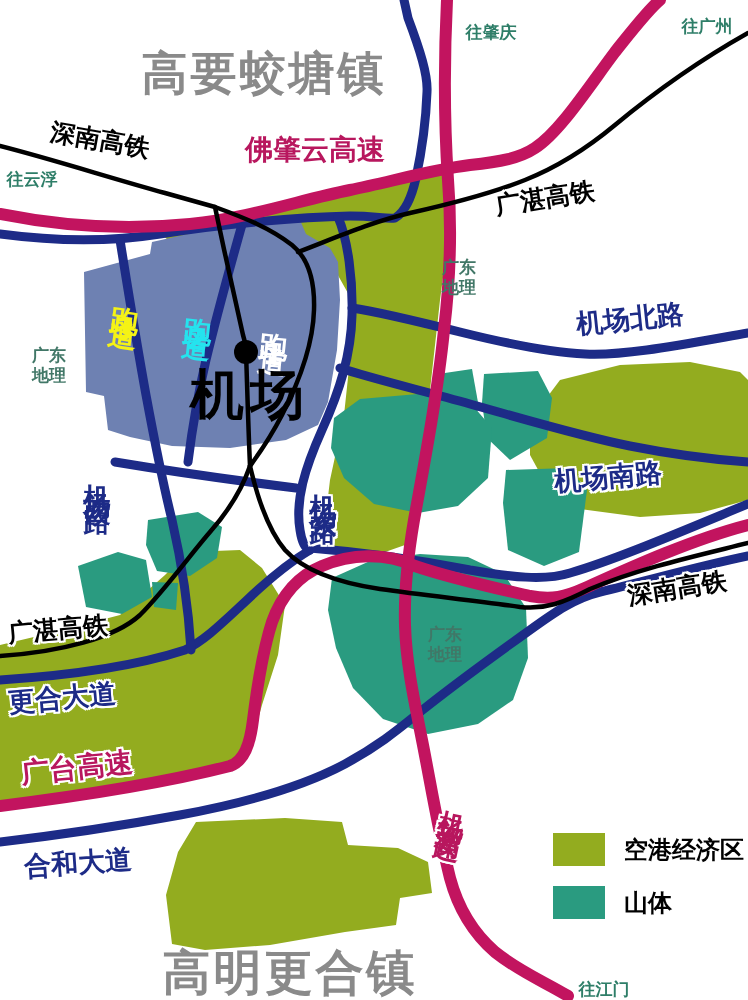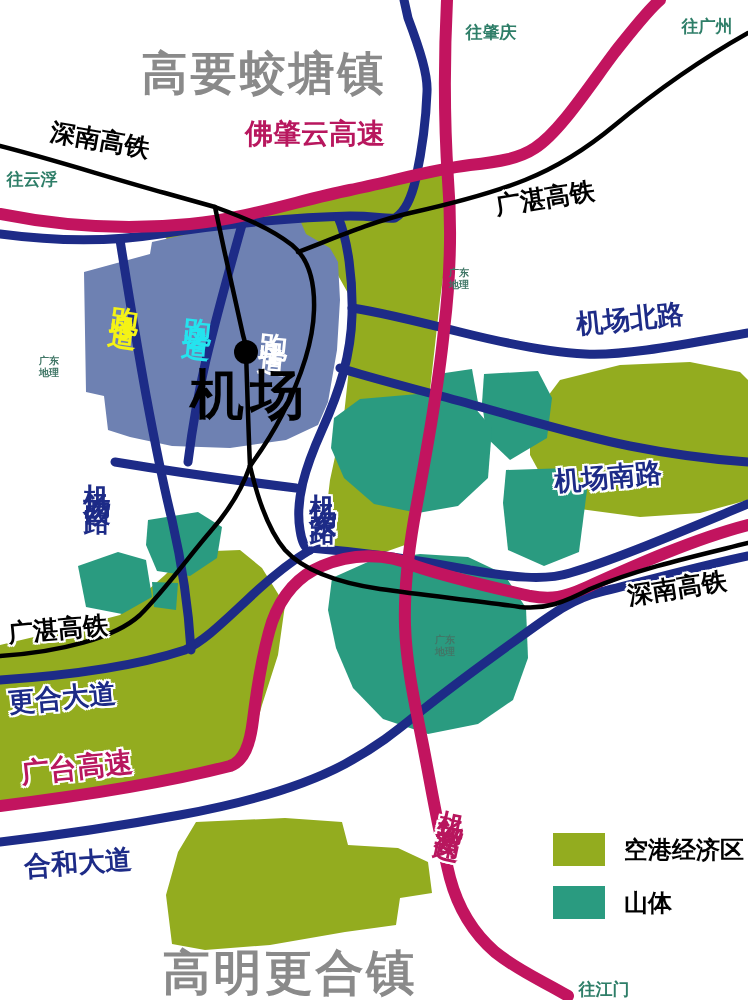--- a/index.html
+++ b/index.html
@@ -8,21 +8,21 @@
   #stage svg{position:absolute;left:0;top:0;}
   .lbl{position:absolute;white-space:nowrap;transform:translate(-50%,-50%);
        font-family:"DejaVu Sans","Liberation Sans",sans-serif;}
   .halo{text-shadow:-2px 0 #fff,2px 0 #fff,0 -2px #fff,0 2px #fff,
         -2px -2px #fff,2px 2px #fff,-2px 2px #fff,2px -2px #fff;}
   .town{font-size:46px;font-weight:700;color:#8a8a8a;letter-spacing:3px;}
   .rail-lbl{font-size:25px;font-weight:800;color:#000;}
   .expwy-lbl{font-size:28px;font-weight:800;color:#b8175e;}
   .road-lbl{font-size:27px;font-weight:800;color:#1d2b87;}
   .dir-lbl{font-size:17px;font-weight:600;color:#2e7e68;}
-  .wm{font-size:10px;font-weight:600;color:#417767;line-height:1.15;text-align:left;}
+  .wm{font-size:17px;font-weight:600;color:#417767;line-height:1.15;text-align:left;}
   .vtext{writing-mode:vertical-rl;text-orientation:upright;}
   .runway{font-size:29px;font-weight:800;letter-spacing:14px;}
   .airport-name{font-size:54px;font-weight:900;color:#000;letter-spacing:6px;}
   .legend-row{position:absolute;display:flex;align-items:center;gap:19px;}
   .swatch{width:52px;height:33px;}
   .sw-olive{background:#93ac1f;}
   .sw-teal{background:#2a9b80;}
   .legend-label{font-size:24px;font-weight:800;color:#000;}
 </style>
 </head>
@@ -83,21 +83,21 @@
   </svg>
 
   <div class="lbl town" style="left:264px;top:74px;">高要蛟塘镇</div>
   <div class="lbl town" style="left:290px;top:973px;font-size:48px;">高明更合镇</div>
 
   <div class="lbl rail-lbl halo" style="left:100px;top:140px;transform:translate(-50%,-50%) rotate(10deg);">深南高铁</div>
   <div class="lbl rail-lbl halo" style="left:545px;top:198px;transform:translate(-50%,-50%) rotate(-9deg);">广湛高铁</div>
   <div class="lbl rail-lbl halo" style="left:58px;top:629px;transform:translate(-50%,-50%) rotate(-5deg);">广湛高铁</div>
   <div class="lbl rail-lbl halo" style="left:677px;top:588px;transform:translate(-50%,-50%) rotate(-9deg);">深南高铁</div>
 
-  <div class="lbl expwy-lbl halo" style="left:315px;top:134px;">佛肇云高速</div>
+  <div class="lbl expwy-lbl halo" style="left:315px;top:150px;">佛肇云高速</div>
   <div class="lbl expwy-lbl halo" style="left:77px;top:768px;transform:translate(-50%,-50%) rotate(-6deg);">广台高速</div>
   <div class="lbl expwy-lbl halo vtext" style="left:456px;top:805px;font-size:27px;letter-spacing:6px;transform:translate(-50%,-50%) rotate(12deg);">机场新高速</div>
 
   <div class="lbl road-lbl halo" style="left:630px;top:319px;transform:translate(-50%,-50%) rotate(-6deg);">机场北路</div>
   <div class="lbl road-lbl halo" style="left:608px;top:477px;transform:translate(-50%,-50%) rotate(-5deg);">机场南路</div>
   <div class="lbl road-lbl halo vtext" style="left:97px;top:478px;letter-spacing:8px;">机场西路</div>
   <div class="lbl road-lbl halo vtext" style="left:323px;top:488px;letter-spacing:8px;">机场东路</div>
   <div class="lbl road-lbl halo" style="left:62px;top:698px;transform:translate(-50%,-50%) rotate(-5deg);">更合大道</div>
   <div class="lbl road-lbl halo" style="left:78px;top:863px;transform:translate(-50%,-50%) rotate(-4deg);">合和大道</div>
 

